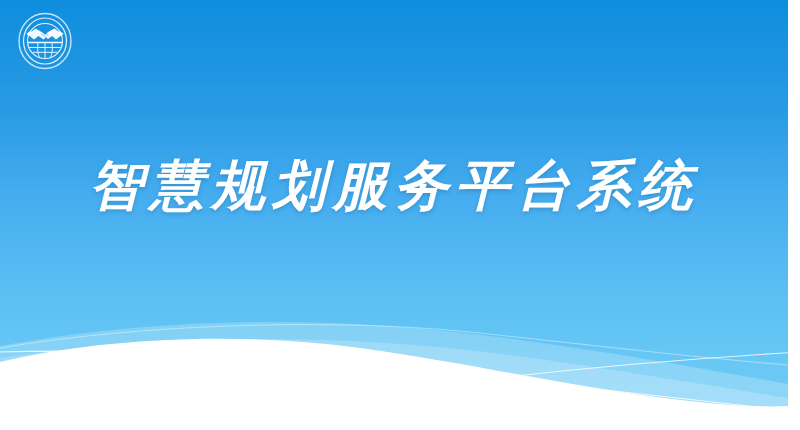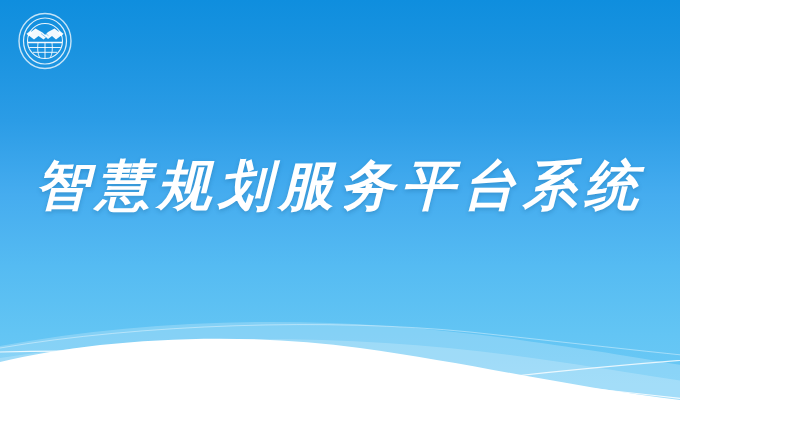--- a/index.html
+++ b/index.html
@@ -2,21 +2,21 @@
 <html><head>
 <meta charset="utf-8">
 <style>
   html, body {
     margin: 0;
     padding: 0;
     background: #ffffff;
   }
   #slide {
     position: relative;
-    width: 680px;
+    width: 788px;
     height: 430px;
     overflow: hidden;
     font-family: "Liberation Sans", sans-serif;
     background: linear-gradient(to bottom,
         #0f8ede 0%,
         #1a93e0 12%,
         #2b9ce6 28%,
         #45ace f 45%,
         #55bbf2 62%,
         #63c5f4 78%,

